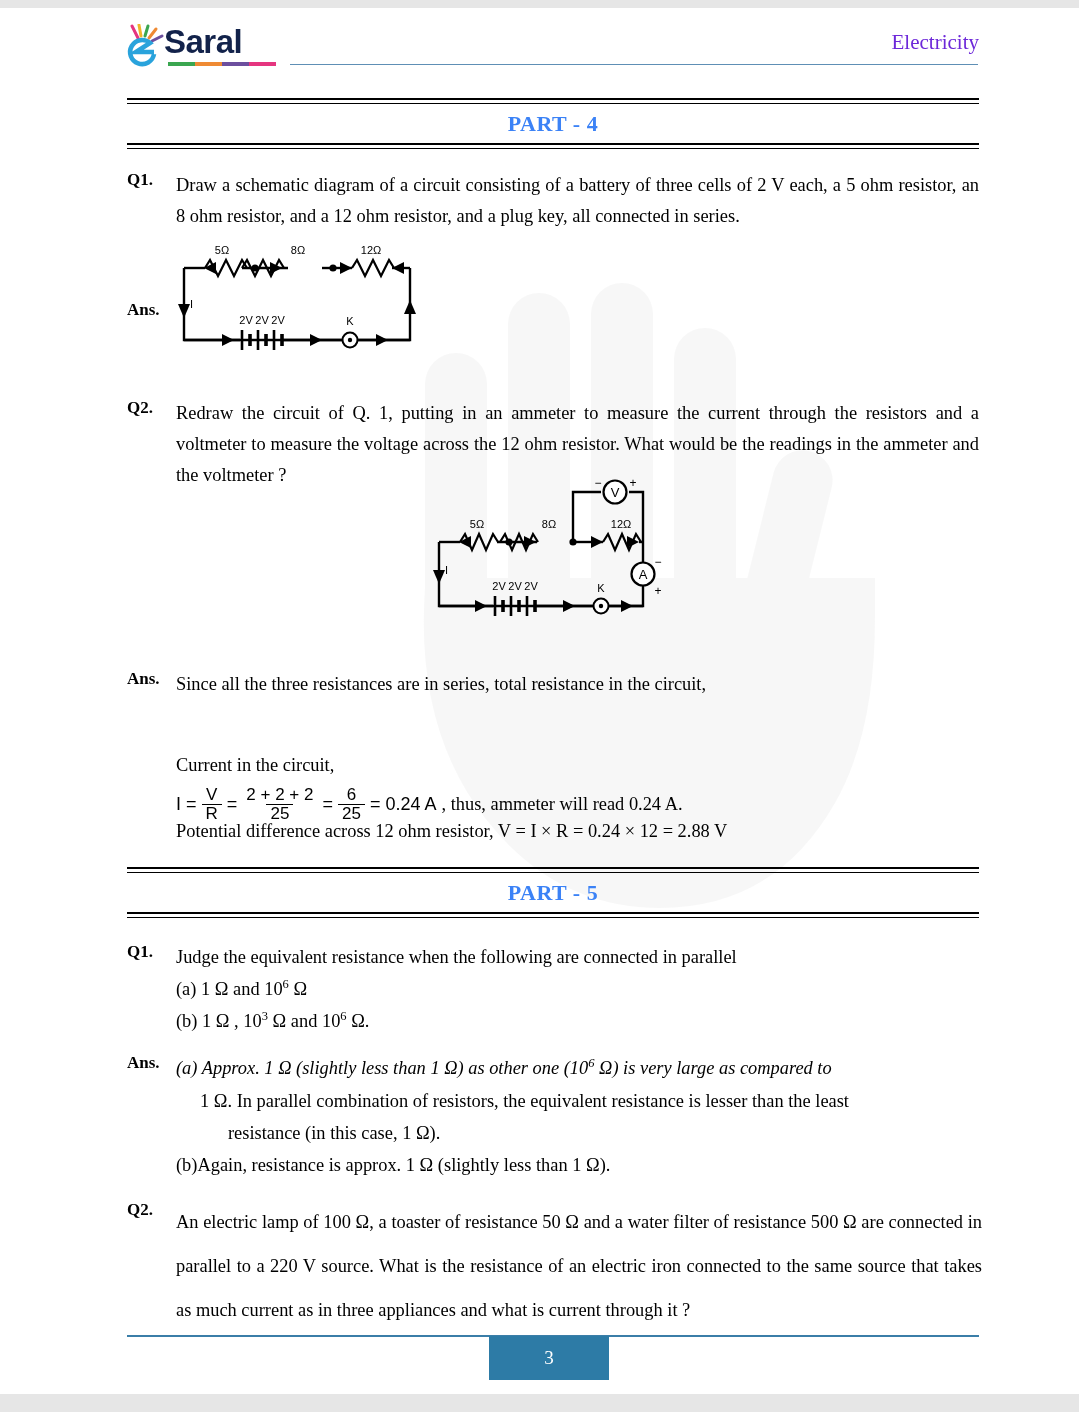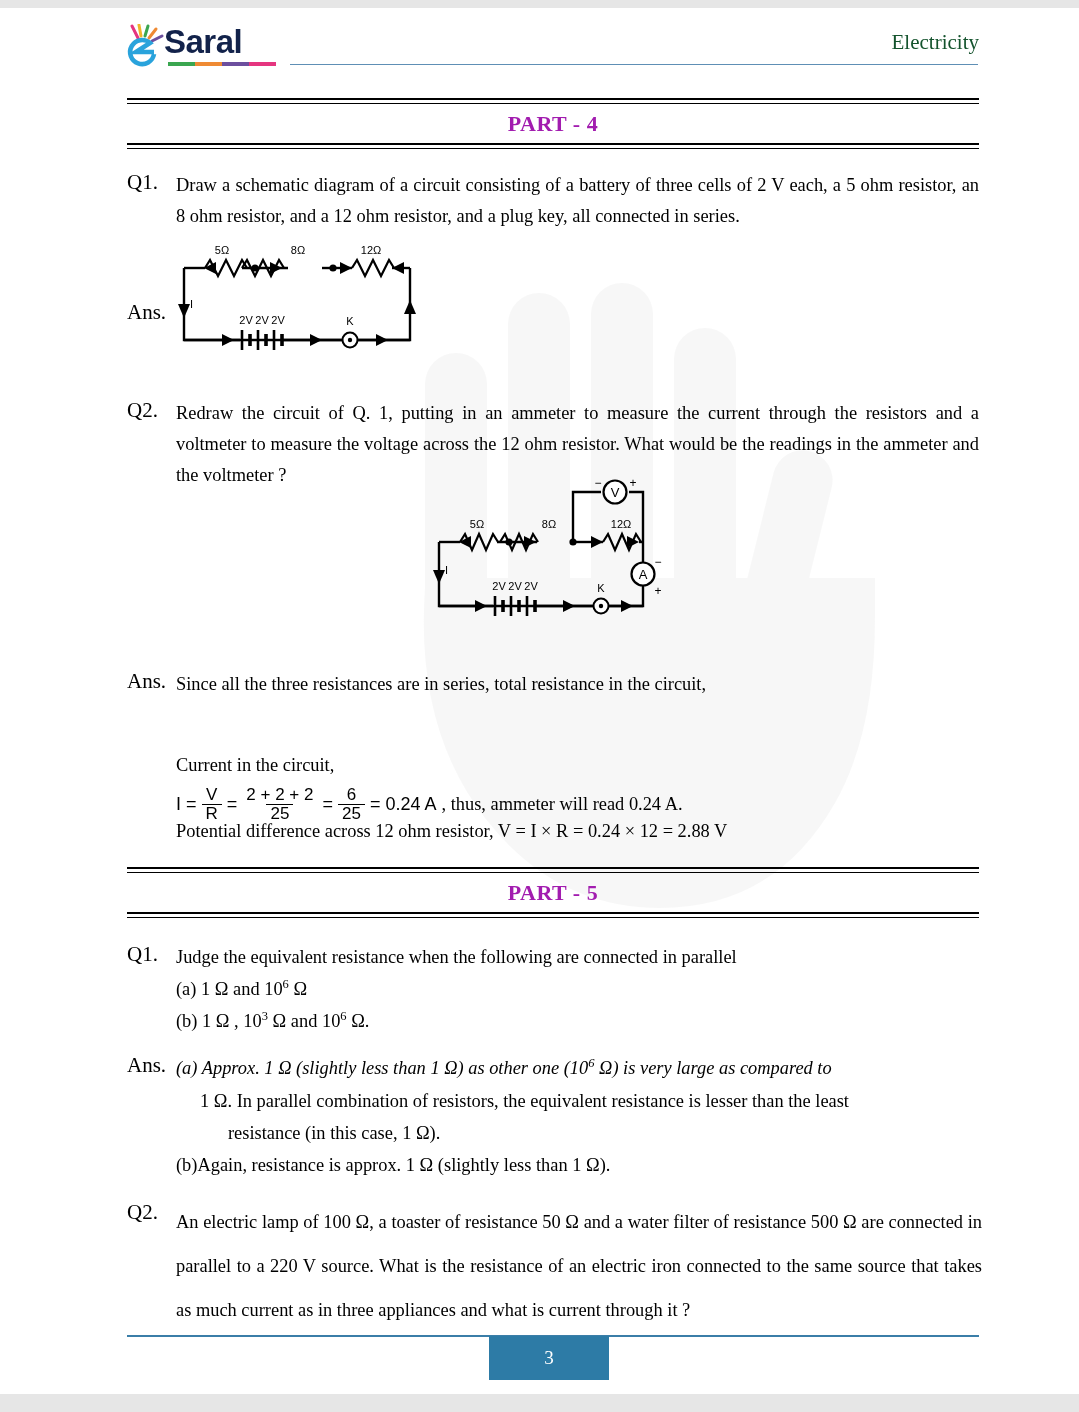--- a/index.html
+++ b/index.html
@@ -11,32 +11,32 @@
   .watermark{position:absolute;left:330px;top:250px;width:560px;height:760px;opacity:.5;pointer-events:none;}
 
   .content{position:absolute;left:0;top:0;width:1079px;height:1386px;border-radius:14px;}
 
   
   .header{position:absolute;left:0;top:4px;width:1079px;height:60px;}
   .logo{position:absolute;left:124px;top:10px;width:160px;height:48px;}
   .logo-text{position:absolute;left:40px;top:1px;font-family:"Liberation Sans",sans-serif;font-weight:bold;font-size:33px;color:#12224a;letter-spacing:-0.5px;}
   .logo-underline{position:absolute;left:44px;top:40px;width:108px;height:4px;}
   .logo-underline span{display:inline-block;height:4px;float:left;}
-  .header-title{position:absolute;right:100px;top:18px;font-size:21px;color:#14532d;}
+  .header-title{position:absolute;right:100px;top:18px;font-size:21px;color:#6d28d9;}
   .header-rule{position:absolute;left:290px;top:52px;width:688px;height:0;border-top:1.6px solid #5e8fb5;}
 
   
   .part{position:absolute;left:127px;width:852px;}
   .part .rule-top{border-top:2.2px solid #000;border-bottom:1.1px solid #000;height:3px;}
   .part .rule-bot{border-top:2.2px solid #000;border-bottom:1.1px solid #000;height:3px;}
-  .part .title{text-align:center;font-weight:bold;font-size:22px;letter-spacing:.5px;padding:7px 0 6px;color:#a21caf;}
+  .part .title{text-align:center;font-weight:bold;font-size:22px;letter-spacing:.5px;padding:7px 0 6px;color:#3b82f6;}
 
   
   .qblock{position:absolute;font-size:18.4px;line-height:31px;color:#000;}
-  .qlabel{position:absolute;font-weight:normal;font-size:21px;}
+  .qlabel{position:absolute;font-weight:bold;font-size:17px;}
   .just{text-align:justify;text-align-last:left;}
   sup{font-size:.68em;vertical-align:super;line-height:0;}
 
   
   .mathline{position:absolute;font-family:"Liberation Sans",sans-serif;font-size:18px;color:#000;display:flex;align-items:center;gap:5px;}
   .frac{display:inline-flex;flex-direction:column;align-items:center;justify-content:center;vertical-align:middle;line-height:1.08;}
   .frac .num{padding:0 4px;font-size:17px;}
   .frac .den{padding:0 4px;border-top:1.4px solid #000;font-size:17px;}
 
   

